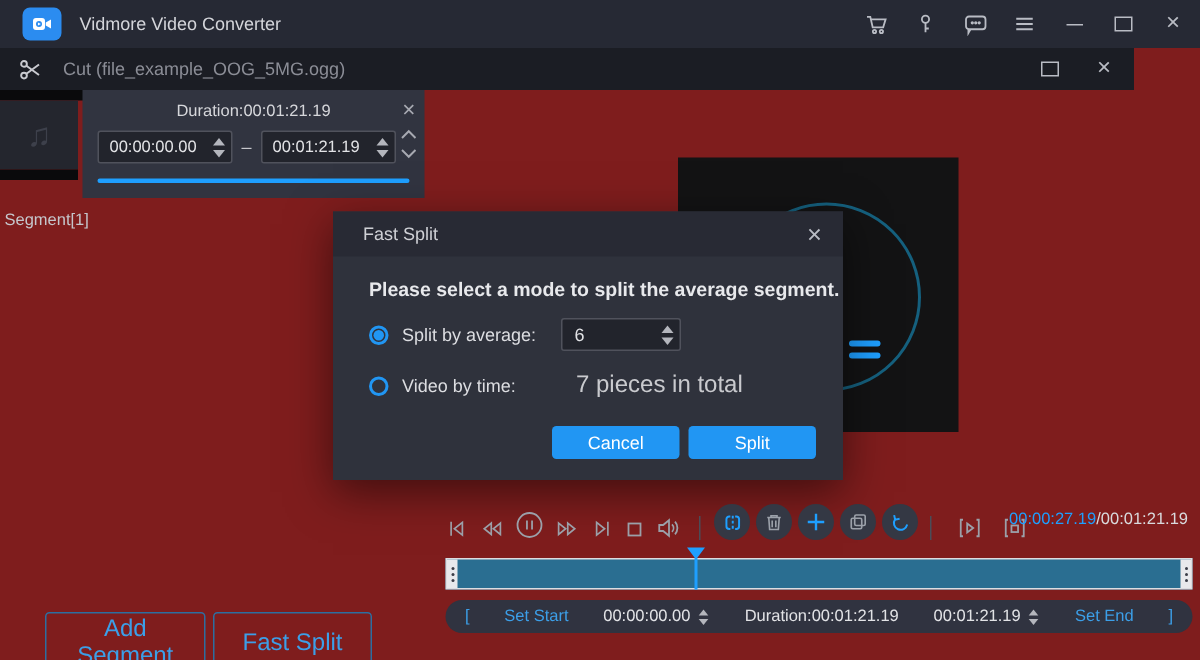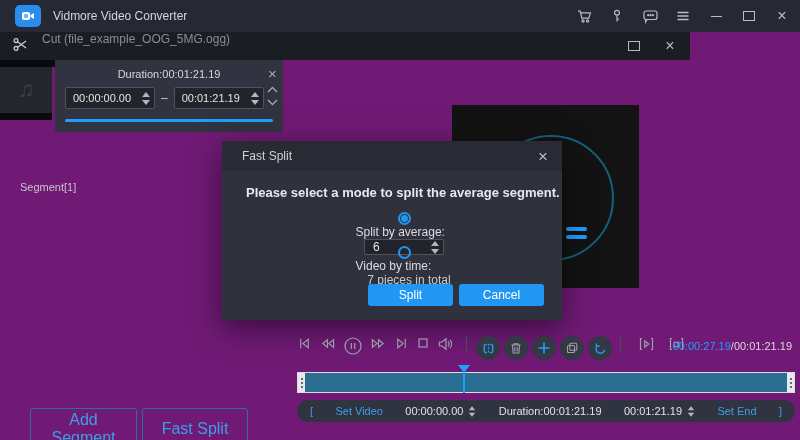--- a/index.html
+++ b/index.html
@@ -1,42 +1,42 @@
 <!DOCTYPE html>
 <html><head>
 <meta charset="utf-8">
 <style>
   html,body{margin:0;padding:0;background:#1b1d24;}
   .stage{position:relative;width:800px;height:440px;overflow:hidden;
-         background:#701a75;font-family:"Liberation Sans",sans-serif;
+         background:#7f1d1d;font-family:"Liberation Sans",sans-serif;
          -webkit-font-smoothing:antialiased;color:#d9dadd;}
   svg{display:block}
   
   .titlebar{position:absolute;left:0;top:0;width:800px;height:32px;background:#262934;
             display:flex;align-items:center;}
   .appicon{width:26px;height:22px;margin-left:15px;border-radius:5px;background:#2b8cf0;
            display:flex;align-items:center;justify-content:center;}
   .apptitle{margin-left:12px;font-size:12px;color:#d4d5da;}
   .tb-right{position:absolute;right:6px;top:0;height:32px;display:flex;align-items:center;gap:9px;}
   .tb-btn{width:24px;height:24px;display:flex;align-items:center;justify-content:center;color:#b9bcc4;}
   .glyph-x{font-size:16px;line-height:1;color:#b9bcc4;}
   .min-line{width:11px;height:0;border-top:1.5px solid #b9bcc4;}
   .max-box{width:10px;height:8px;border:1.5px solid #b9bcc4;}
   
-  .cutbar{position:absolute;left:0;top:32px;width:690px;height:28px;background:#1b1d24;
-          display:flex;align-items:flex-start;}
+  .cutbar{position:absolute;left:0;top:32px;width:756px;height:28px;background:#1b1d24;
+          display:flex;align-items:center;}
   .cuttitle{margin-left:10px;font-size:12px;color:#8b8d96;}
   .cb-right{position:absolute;right:8px;top:0;height:28px;display:flex;align-items:center;gap:12px;}
   
   .track-strip{position:absolute;left:0;top:60px;width:160px;height:7px;background:#0a0a0c;}
   .thumb{position:absolute;left:0;top:67px;width:52px;height:46px;background:#24262e;
          display:flex;align-items:center;justify-content:center;}
   .thumb-note{font-size:22px;color:#3d404b;}
   .thumb-bottom{position:absolute;left:0;top:113px;width:52px;height:7px;background:#0a0a0c;}
-  .seg-label{position:absolute;left:20px;top:141px;font-size:11px;color:#c5c6cb;margin-top:40px;}
+  .seg-label{position:absolute;left:3px;top:141px;font-size:11px;color:#c5c6cb;}
   .seg-panel{position:absolute;left:55px;top:60px;width:208px;height:72px;background:#313440;
              padding:0 10px;box-sizing:content-box;}
   .seg-dur{text-align:center;font-size:11px;color:#d6d7db;margin-top:8px;}
   .seg-row{display:flex;align-items:center;margin-top:7px;gap:6px;}
   .timebox{display:flex;align-items:center;justify-content:space-between;background:#22242c;
            border:1px solid #50525c;border-radius:2px;height:22px;width:90px;
            padding:0 4px 0 7px;box-sizing:border-box;font-size:11px;color:#e2e3e6;}
   .seg-sep{color:#c6c7cc;font-size:12px;}
   .seg-bar{height:3px;background:#1e9fff;margin-top:10px;border-radius:2px;}
   .seg-side{position:absolute;left:266px;top:66px;display:flex;flex-direction:column;align-items:center;gap:4px;}
@@ -52,36 +52,36 @@
   .pv-circle{position:absolute;left:36px;top:30px;width:122px;height:122px;border:2px solid #15607e;border-radius:50%;}
   .pv-eq{position:absolute;left:114px;top:122px;width:21px;}
   .pv-eq div{height:4px;background:#1e9fff;border-radius:2px;margin-bottom:4px;}
   
   .dialog{position:absolute;left:222px;top:141px;width:340px;height:179px;background:#2f323c;
           box-shadow:0 8px 28px rgba(0,0,0,.5);}
   .dlg-head{height:30px;background:#282a34;display:flex;align-items:center;justify-content:space-between;
             padding:0 14px 0 20px;}
   .dlg-title{font-size:12px;color:#cfd0d5;}
   .dlg-msg{margin:14px 0 0 24px;font-size:13px;font-weight:bold;color:#e8e9ec;}
-  .dlg-row{display:flex;align-items:center;margin:12px 0 0 24px;height:22px;flex-direction:column;}
+  .dlg-row{display:flex;align-items:center;margin:12px 0 0 24px;height:22px;}
   .radio{width:13px;height:13px;border:2px solid #2196f3;border-radius:50%;box-sizing:border-box;
          display:flex;align-items:center;justify-content:center;flex:0 0 auto;}
   .radio.sel::after{content:"";width:7px;height:7px;border-radius:50%;background:#2196f3;}
   .dlg-opt-label{margin-left:9px;font-size:12px;color:#dcdde1;width:106px;}
   .dlg-input{display:flex;align-items:center;justify-content:space-between;background:#22242c;
              border:1px solid #50525c;border-radius:2px;width:80px;height:22px;
              padding:0 4px 0 8px;box-sizing:border-box;font-size:12px;color:#e2e3e6;}
-  .dlg-note{margin-left:10px;font-size:12px;color:#c9cace;}
+  .dlg-note{margin-left:10px;font-size:16px;color:#c9cace;}
   .dlg-btns{position:absolute;right:18px;bottom:14px;display:flex;gap:6px;}
   .btn-blue{width:85px;height:22px;background:#2196f3;border:none;border-radius:3px;
             color:#fff;font-size:12px;font-family:"Liberation Sans",sans-serif;
             display:flex;align-items:center;justify-content:center;}
   
   .controls{position:absolute;left:297px;top:336px;width:498px;height:24px;
-            display:flex;align-items:flex-start;}
+            display:flex;align-items:flex-end;}
   .ct{margin-right:7px;display:flex;align-items:center;justify-content:center;color:#9ba0a9;}
   .vsep{width:1px;height:16px;background:#4a4d58;margin:0 9px 0 4px;}
   .cbtn{width:24px;height:24px;border-radius:50%;background:#343844;display:flex;
         align-items:center;justify-content:center;margin-right:4px;}
   .timecode{position:absolute;right:3px;top:4px;font-size:11px;white-space:nowrap;}
   .tc-cur{color:#1e9fff;}
   .tc-tot{color:#d9dadd;}
   
   .timeline{position:absolute;left:297px;top:372px;width:498px;height:21px;background:#2a6e91;
             border:1px solid #dcdde1;box-sizing:border-box;}
@@ -247,22 +247,22 @@
             <i class="sp-dn"></i>
           </span>
       </div>
     </div>
     <div class="dlg-row">
       <span class="radio"></span>
       <span class="dlg-opt-label">Video by time:</span>
       <span class="dlg-note">7 pieces in total</span>
     </div>
     <div class="dlg-btns">
+      <button class="btn-blue">Cancel</button>
       <button class="btn-blue">Split</button>
-      <button class="btn-blue">Cancel</button>
     </div>
   </div>
 
   <div class="controls">
     <span class="ct">
       <svg width="15" height="15" viewBox="0 0 16 16" fill="none" stroke="#9ba0a9" stroke-width="1.2">
           <path d="M4 3v10"></path>
           <path d="M12 3.5L6.3 8l5.7 4.5z"></path>
         </svg>
       </span>
@@ -355,21 +355,21 @@
         <i></i>
         <i></i>
         <i></i>
       </span>
   </div>
   <div class="playhead-tri"></div>
   <div class="playhead-line"></div>
 
   <div class="trim">
     <span class="blue-txt">[</span>
-    <span class="blue-txt">Set Video</span>
+    <span class="blue-txt">Set Start</span>
     <span class="trim-time">
       <span>00:00:00.00</span>
       <span class="spin">
           <i class="sp-up"></i>
           <i class="sp-dn"></i>
         </span>
     </span>
     <span class="trim-dur">Duration:00:01:21.19</span>
     <span class="trim-time">
       <span>00:01:21.19</span>

